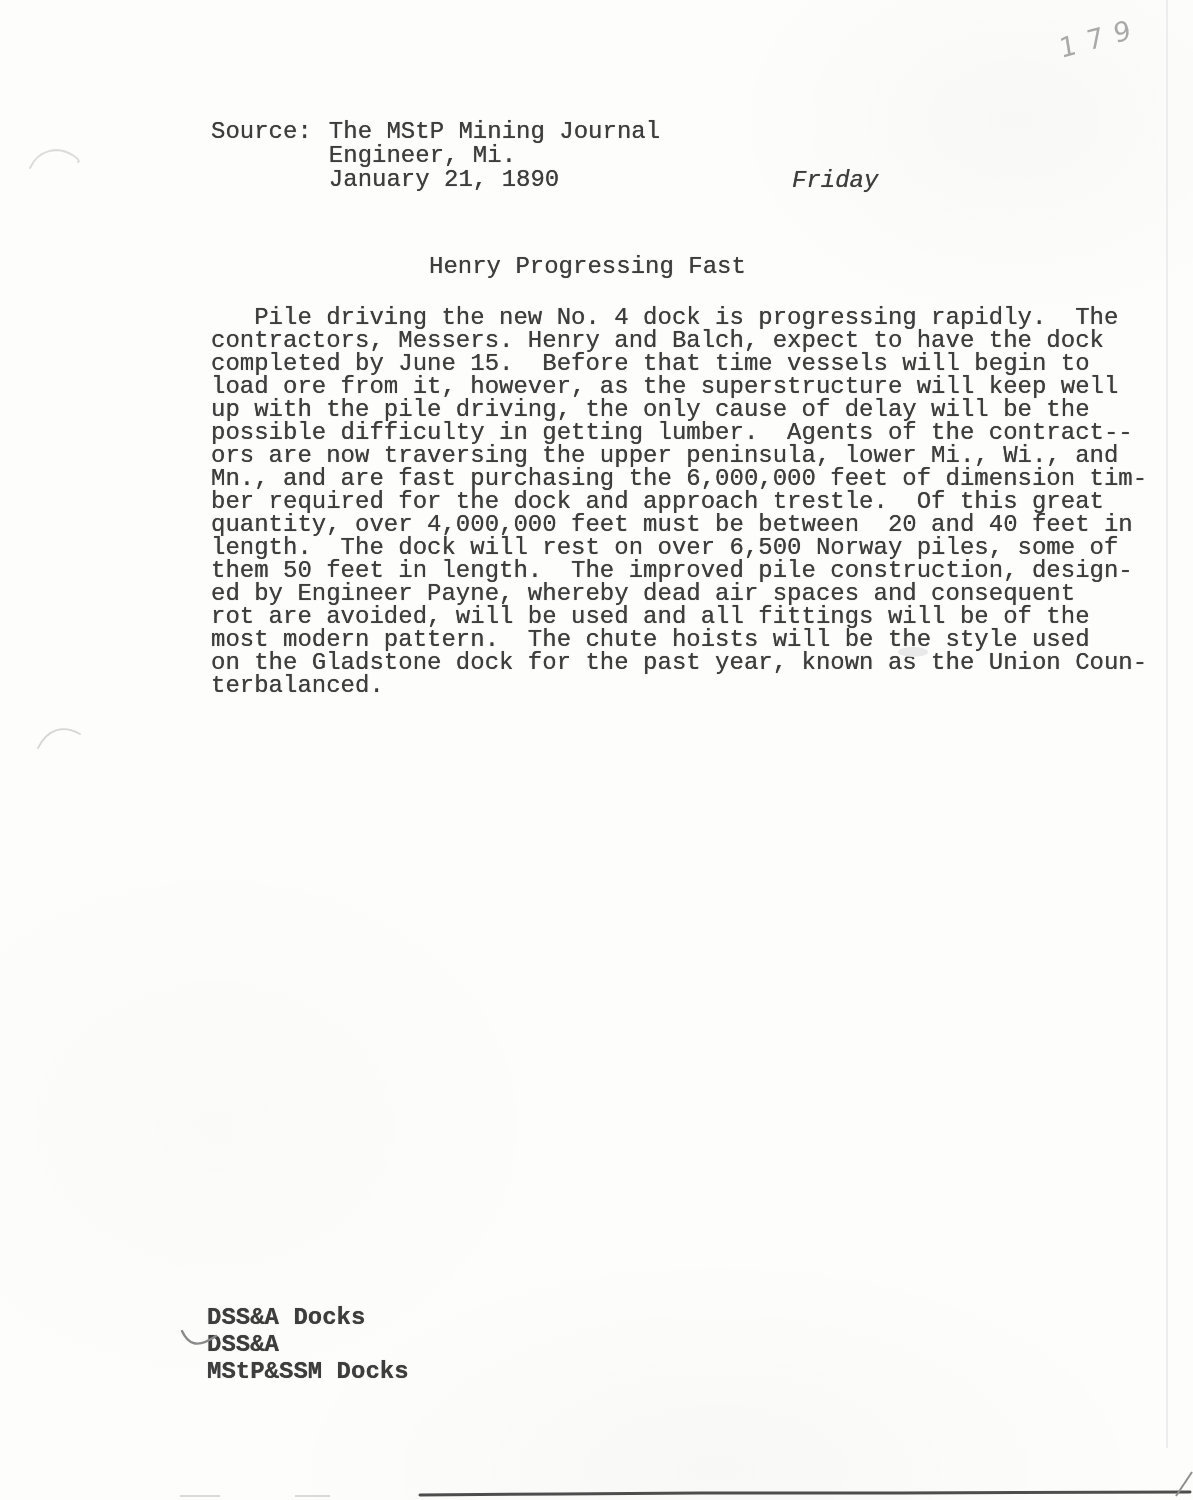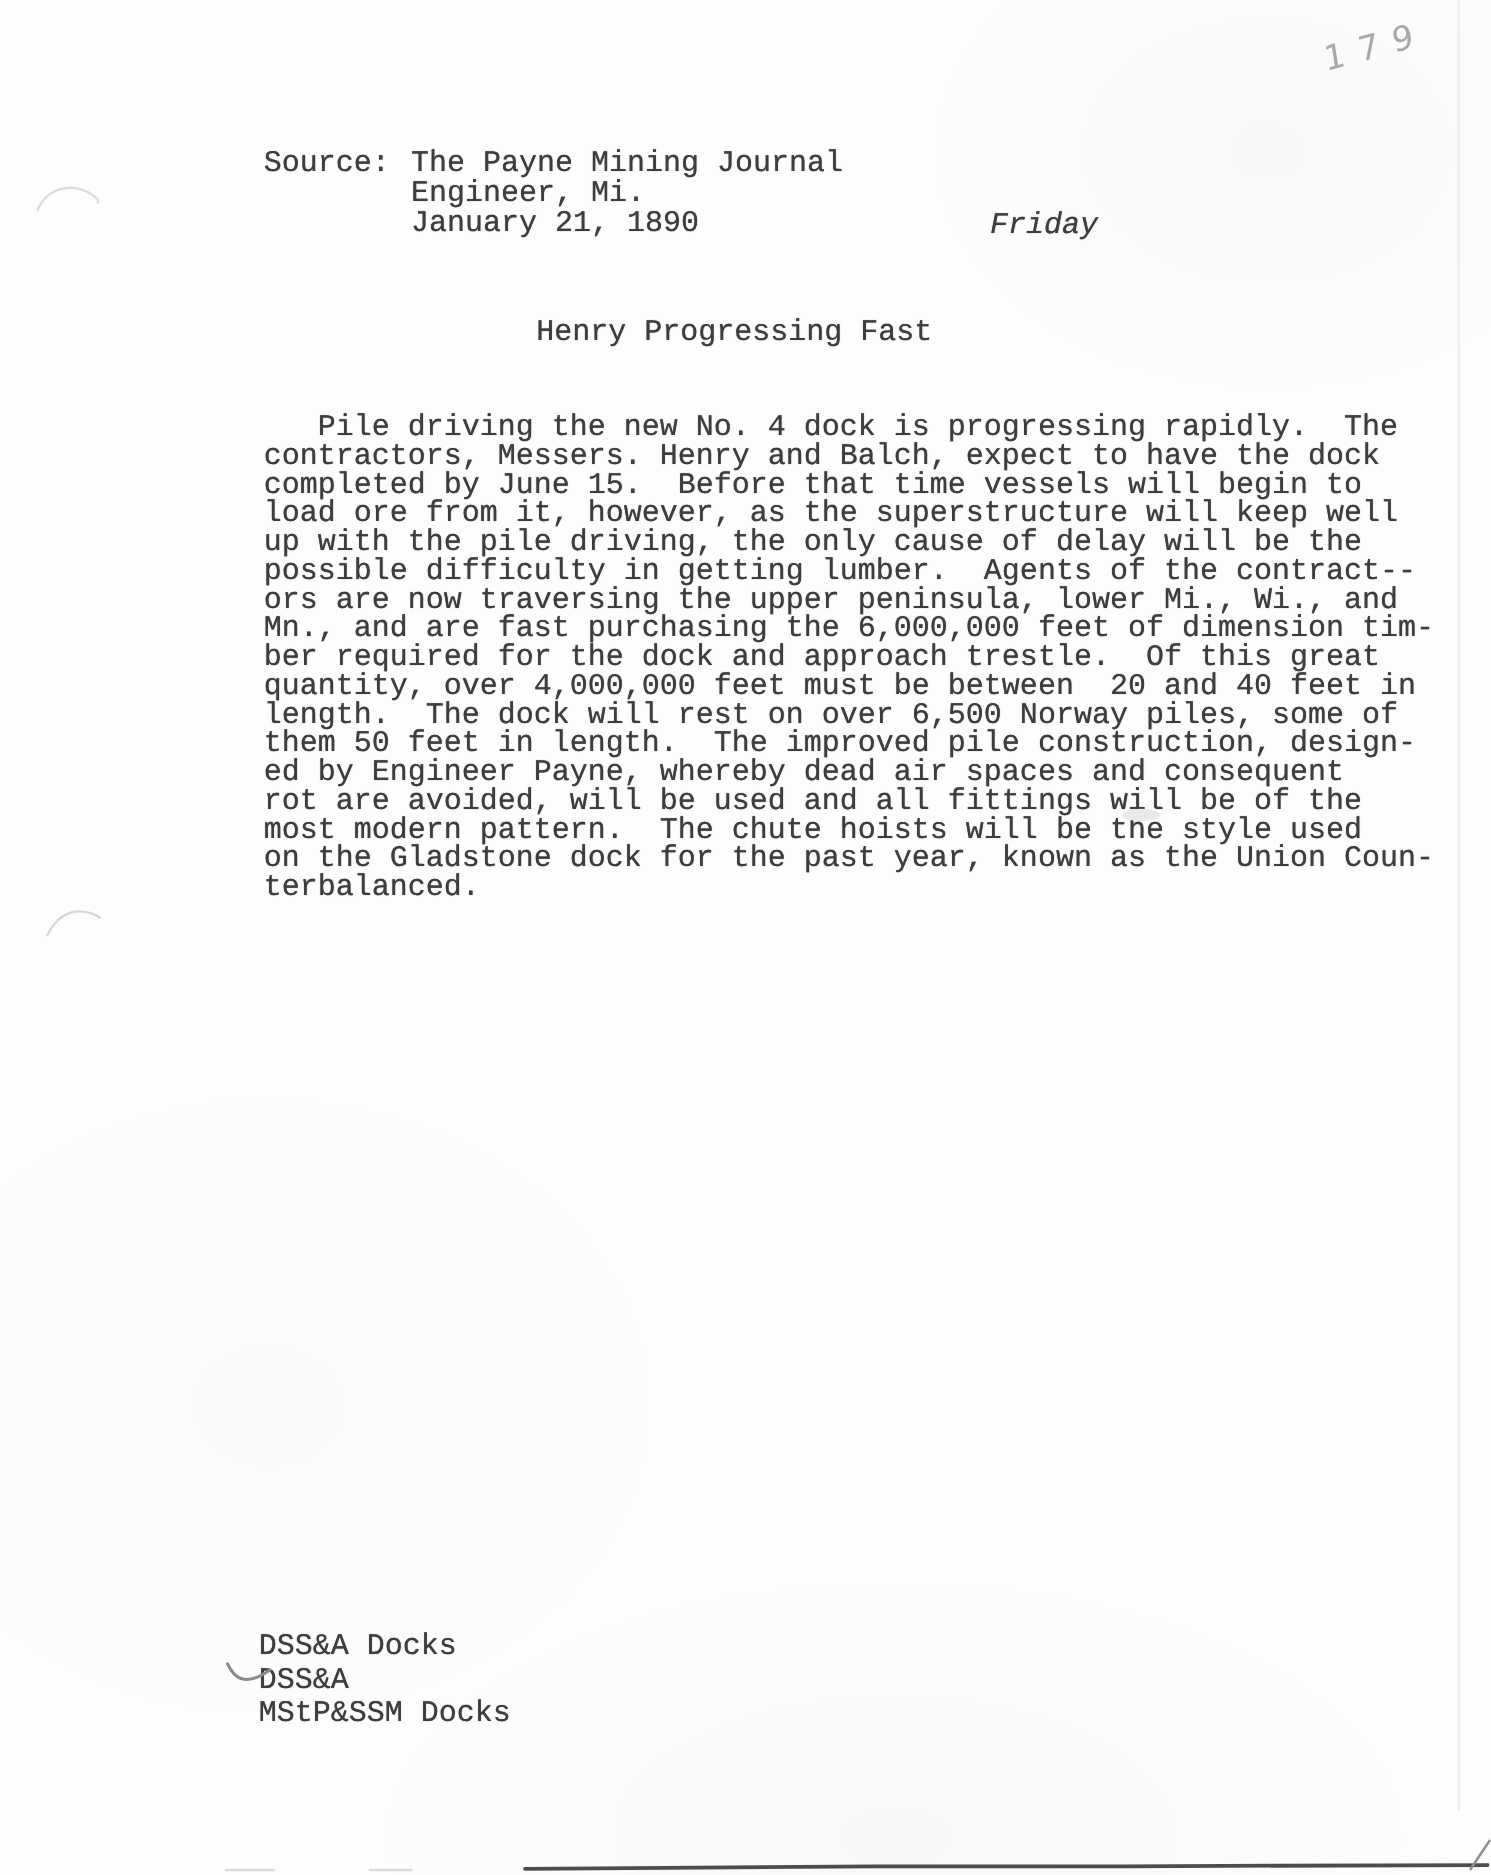--- a/index.html
+++ b/index.html
@@ -40,26 +40,26 @@
   }
   .article-title {
     position: absolute;
     left: 429px;
     top: 255px;
   }
   .article-body {
     position: absolute;
     left: 211px;
     top: 306px;
-    margin-top: 25px;
   }
   .footer-block {
     position: absolute;
     left: 207px;
     top: 1304px;
+    font-weight: bold;
   }
   .footer-block .tw { line-height: 27px; }
   .page-number {
     position: absolute;
     left: 1058px;
     top: 22px;
     transform: rotate(-15deg) skewX(-6deg);
     font-family: "DejaVu Sans", sans-serif;
     font-size: 27px;
     letter-spacing: 11px;
@@ -74,21 +74,21 @@
 </head>
 <body>
 
 <div class="page">
 
   <div class="page-number">179</div>
 
   <div class="source-block">
     <div class="tw source-label">Source:</div>
     <div>
-      <div class="tw">The Payne Mining Journal</div>
+      <div class="tw">The MStP Mining Journal</div>
       <div class="tw">Engineer, Mi.</div>
       <div class="tw">January 21, 1890</div>
     </div>
   </div>
 
   <div class="tw weekday">Friday</div>
 
   <div class="tw article-title">Henry Progressing Fast</div>
 
   <div class="tw article-body">   Pile driving the new No. 4 dock is progressing rapidly.  The

